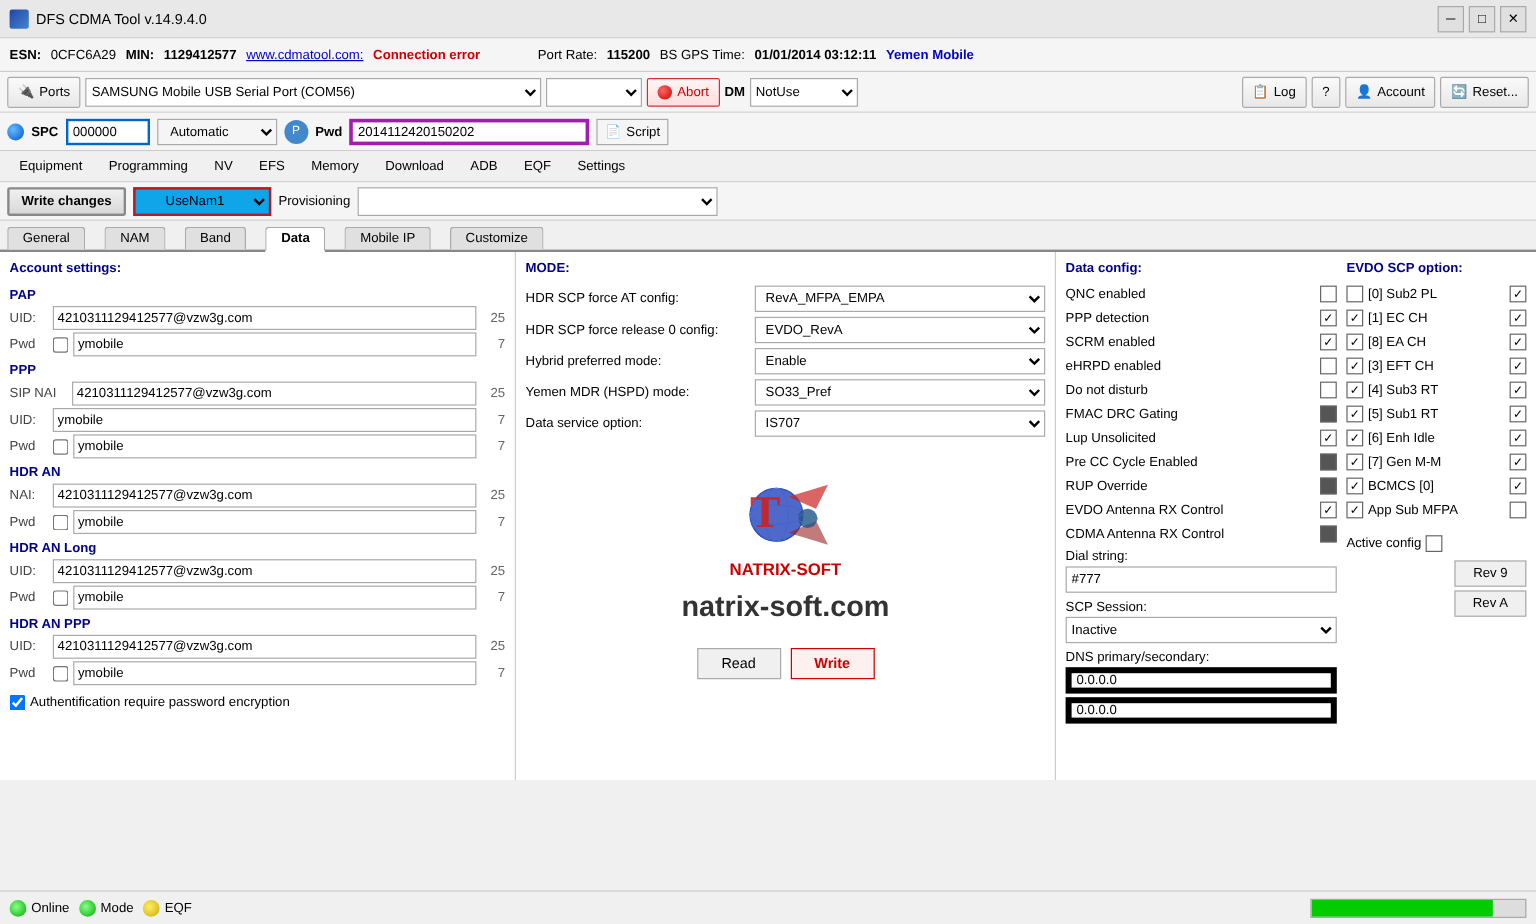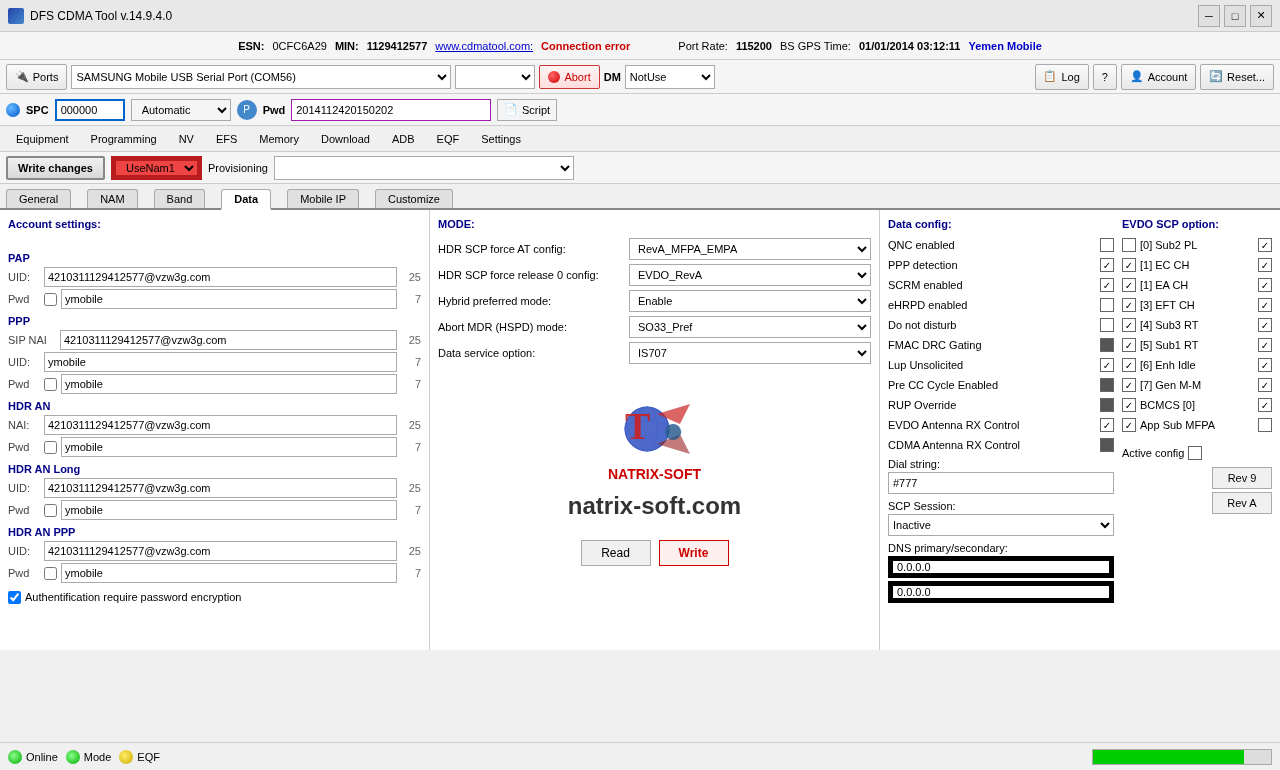--- a/index.html
+++ b/index.html
@@ -6,65 +6,65 @@
     body { font-family: 'Segoe UI', Tahoma, Arial, sans-serif; font-size: 11px; background: #f0f0f0; color: #000; width: 1280px; height: 770px; overflow: hidden; }
     
     
     .title-bar { background: #e8e8e8; height: 32px; display: flex; align-items: center; padding: 0 8px; border-bottom: 1px solid #ccc; justify-content: space-between; }
     .title-bar-left { display: flex; align-items: center; gap: 6px; font-size: 12px; font-weight: normal; justify-content: center; }
     .title-bar-icon { width: 16px; height: 16px; background: linear-gradient(135deg, #2244aa, #4488cc); border-radius: 2px; }
     .title-bar-controls { display: flex; gap: 4px; }
     .title-btn { width: 22px; height: 22px; border: 1px solid #aaa; background: #e0e0e0; cursor: pointer; display: flex; align-items: center; justify-content: center; font-size: 11px; }
 
     
-    .info-bar { background: #f5f5f5; height: 28px; display: flex; align-items: center; padding: 0 8px; border-bottom: 1px solid #ccc; font-size: 11px; gap: 8px; flex-wrap: nowrap; justify-content: center; }
+    .info-bar { background: #f5f5f5; height: 28px; display: flex; align-items: center; padding: 0 8px; border-bottom: 1px solid #ccc; font-size: 11px; gap: 8px; flex-wrap: nowrap; }
     .info-bar span { white-space: nowrap; }
     .info-label { font-weight: bold; }
     .info-link { color: #0000cc; text-decoration: underline; cursor: pointer; }
     .info-error { color: #cc0000; font-weight: bold; }
     .info-network { color: #0000cc; font-weight: bold; cursor: pointer; }
 
     
     .toolbar { background: #f5f5f5; height: 34px; display: flex; align-items: center; padding: 2px 6px; border-bottom: 1px solid #ccc; gap: 4px; }
     .toolbar-btn { height: 26px; padding: 0 8px; border: 1px solid #aaa; background: linear-gradient(to bottom, #fafafa, #e8e8e8); cursor: pointer; display: flex; align-items: center; gap: 4px; font-size: 11px; border-radius: 2px; }
     .toolbar-select { height: 24px; border: 1px solid #aaa; background: white; font-size: 11px; min-width: 80px; cursor: pointer; }
     .toolbar-select-wide { min-width: 380px; }
     .toolbar-right { margin-left: auto; display: flex; align-items: center; gap: 4px; }
 
     
     .spc-bar { background: #f5f5f5; height: 32px; display: flex; align-items: center; padding: 2px 6px; border-bottom: 1px solid #ccc; gap: 6px; }
     .spc-bar label { font-size: 11px; font-weight: bold; }
     .spc-input { height: 22px; width: 70px; border: 2px solid #0066cc; padding: 0 4px; font-size: 11px; }
     .spc-bar .auto-select { height: 22px; border: 1px solid #aaa; font-size: 11px; }
-    .pwd-input { height: 22px; width: 160px; border: 1px solid #a21caf; padding: 0 4px; font-size: 11px; }
+    .pwd-input { height: 22px; width: 160px; border: 3px solid #a21caf; padding: 0 4px; font-size: 11px; }
     .script-btn { display: flex; align-items: center; gap: 4px; cursor: pointer; padding: 2px 6px; border: 1px solid #aaa; background: #f5f5f5; height: 22px; font-size: 11px; }
     .spc-bar-right { margin-left: auto; display: flex; align-items: center; gap: 4px; }
 
     
     .menu-bar { background: #f0f0f0; height: 26px; display: flex; align-items: center; padding: 0 6px; border-bottom: 1px solid #ccc; gap: 2px; }
     .menu-item { padding: 2px 10px; cursor: pointer; font-size: 11px; border-radius: 2px; }
 
     
     .sub-toolbar { background: #f5f5f5; height: 32px; display: flex; align-items: center; padding: 2px 6px; border-bottom: 1px solid #ccc; gap: 6px; }
     .write-changes-btn { height: 24px; padding: 0 10px; background: linear-gradient(to bottom, #f0f0f0, #d8d8d8); border: 2px solid #888; font-size: 11px; font-weight: bold; cursor: pointer; border-radius: 2px; }
-    .usenam-select { height: 24px; border: 5px solid #b91c1c; background: #ef4444; font-size: 11px; padding: 0 6px; }
+    .usenam-select { height: 24px; border: 2px solid #b91c1c; background: #0ea5e9; font-size: 11px; padding: 0 21px; }
     .provision-select { height: 24px; border: 1px solid #aaa; background: white; font-size: 11px; min-width: 300px; }
 
     
     .tab-bar { background: #f0f0f0; height: 26px; display: flex; align-items: flex-end; padding: 0 6px; border-bottom: 2px solid #888; }
     .tab { padding: 3px 12px; cursor: pointer; font-size: 11px; border: 1px solid #aaa; border-bottom: none; background: #e0e0e0; margin-right: 16px; border-radius: 3px 3px 0 0; }
     .tab.active { background: white; border-bottom: 2px solid white; margin-bottom: -2px; font-weight: bold; }
 
     
     .main-content { display: flex; height: calc(770px - 32px - 28px - 34px - 32px - 26px - 32px - 26px - 34px - 2px); background: white; overflow: hidden; }
     .main-content { height: 440px; }
 
     
     .left-panel { width: 430px; padding: 8px; border-right: 1px solid #ccc; overflow-y: auto; }
-    .account-settings-title { font-size: 11px; color: #000088; font-weight: bold; margin-bottom: 22px; }
+    .account-settings-title { font-size: 11px; color: #000088; font-weight: bold; margin-bottom: 10px; }
     .section-title { font-size: 11px; font-weight: bold; color: #000088; margin: 6px 0 3px 0; }
     .field-row { display: flex; align-items: center; gap: 4px; margin: 2px 0; }
     .field-label { width: 32px; font-size: 11px; color: #444; }
     .field-input { flex: 1; height: 20px; border: 1px solid #aaa; padding: 0 3px; font-size: 11px; background: white; }
     .field-num { width: 20px; font-size: 11px; color: #666; text-align: right; }
     .pwd-row { display: flex; align-items: center; gap: 4px; margin: 2px 0; }
     .pwd-checkbox { margin: 0; }
     .pwd-field-input { flex: 1; height: 20px; border: 1px solid #aaa; padding: 0 3px; font-size: 11px; background: white; }
     .auth-check { display: flex; align-items: flex-start; gap: 4px; margin-top: 8px; font-size: 11px; }
 
@@ -337,21 +337,21 @@
         <option>EVDO_RevA</option>
       </select>
     </div>
     <div class="mode-row">
       <span class="mode-label">Hybrid preferred mode:</span>
       <select class="mode-select">
         <option>Enable</option>
       </select>
     </div>
     <div class="mode-row">
-      <span class="mode-label">Abort MDR (HSPD) mode:</span>
+      <span class="mode-label">Yemen MDR (HSPD) mode:</span>
       <select class="mode-select">
         <option>SO33_Pref</option>
       </select>
     </div>
     <div class="mode-row">
       <span class="mode-label">Data service option:</span>
       <select class="mode-select">
         <option>IS707</option>
       </select>
     </div>
@@ -459,21 +459,21 @@
         <span class="evdo-label">[0] Sub2 PL</span>
         <div class="cb-checked">✓</div>
       </div>
       <div class="evdo-row">
         <div class="cb-checked">✓</div>
         <span class="evdo-label">[1] EC CH</span>
         <div class="cb-checked">✓</div>
       </div>
       <div class="evdo-row">
         <div class="cb-checked">✓</div>
-        <span class="evdo-label">[1] EA CH</span>
+        <span class="evdo-label">[8] EA CH</span>
         <div class="cb-checked">✓</div>
       </div>
       <div class="evdo-row">
         <div class="cb-checked">✓</div>
         <span class="evdo-label">[3] EFT CH</span>
         <div class="cb-checked">✓</div>
       </div>
       <div class="evdo-row">
         <div class="cb-checked">✓</div>
         <span class="evdo-label">[4] Sub3 RT</span>

